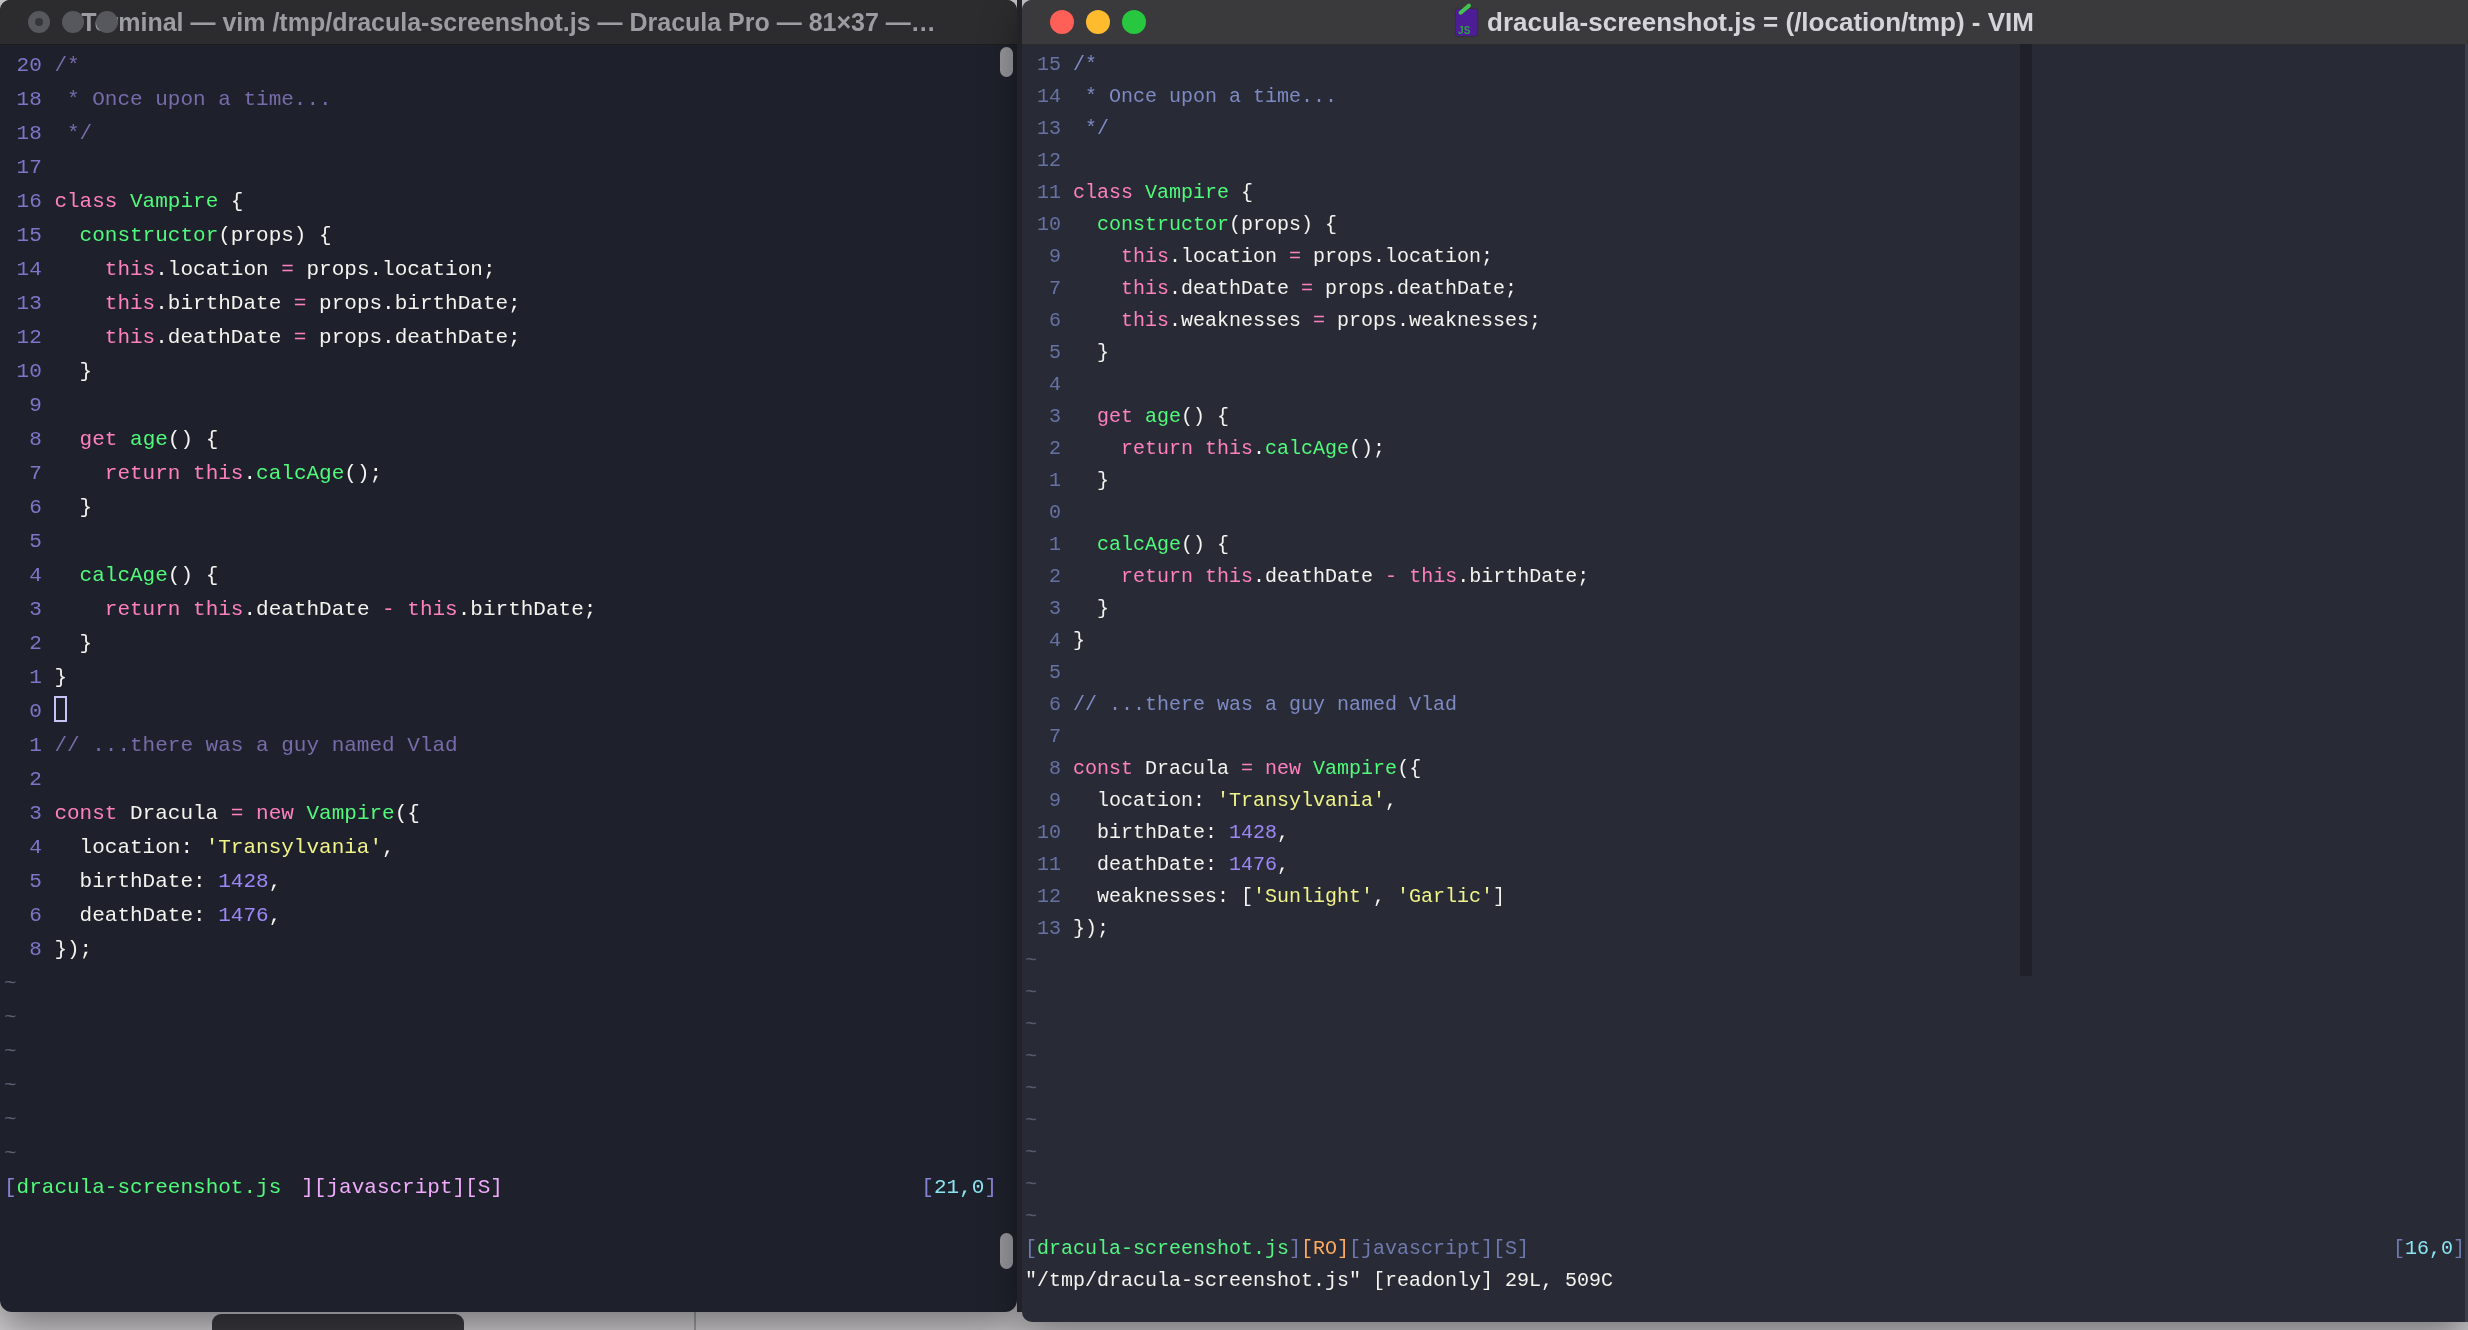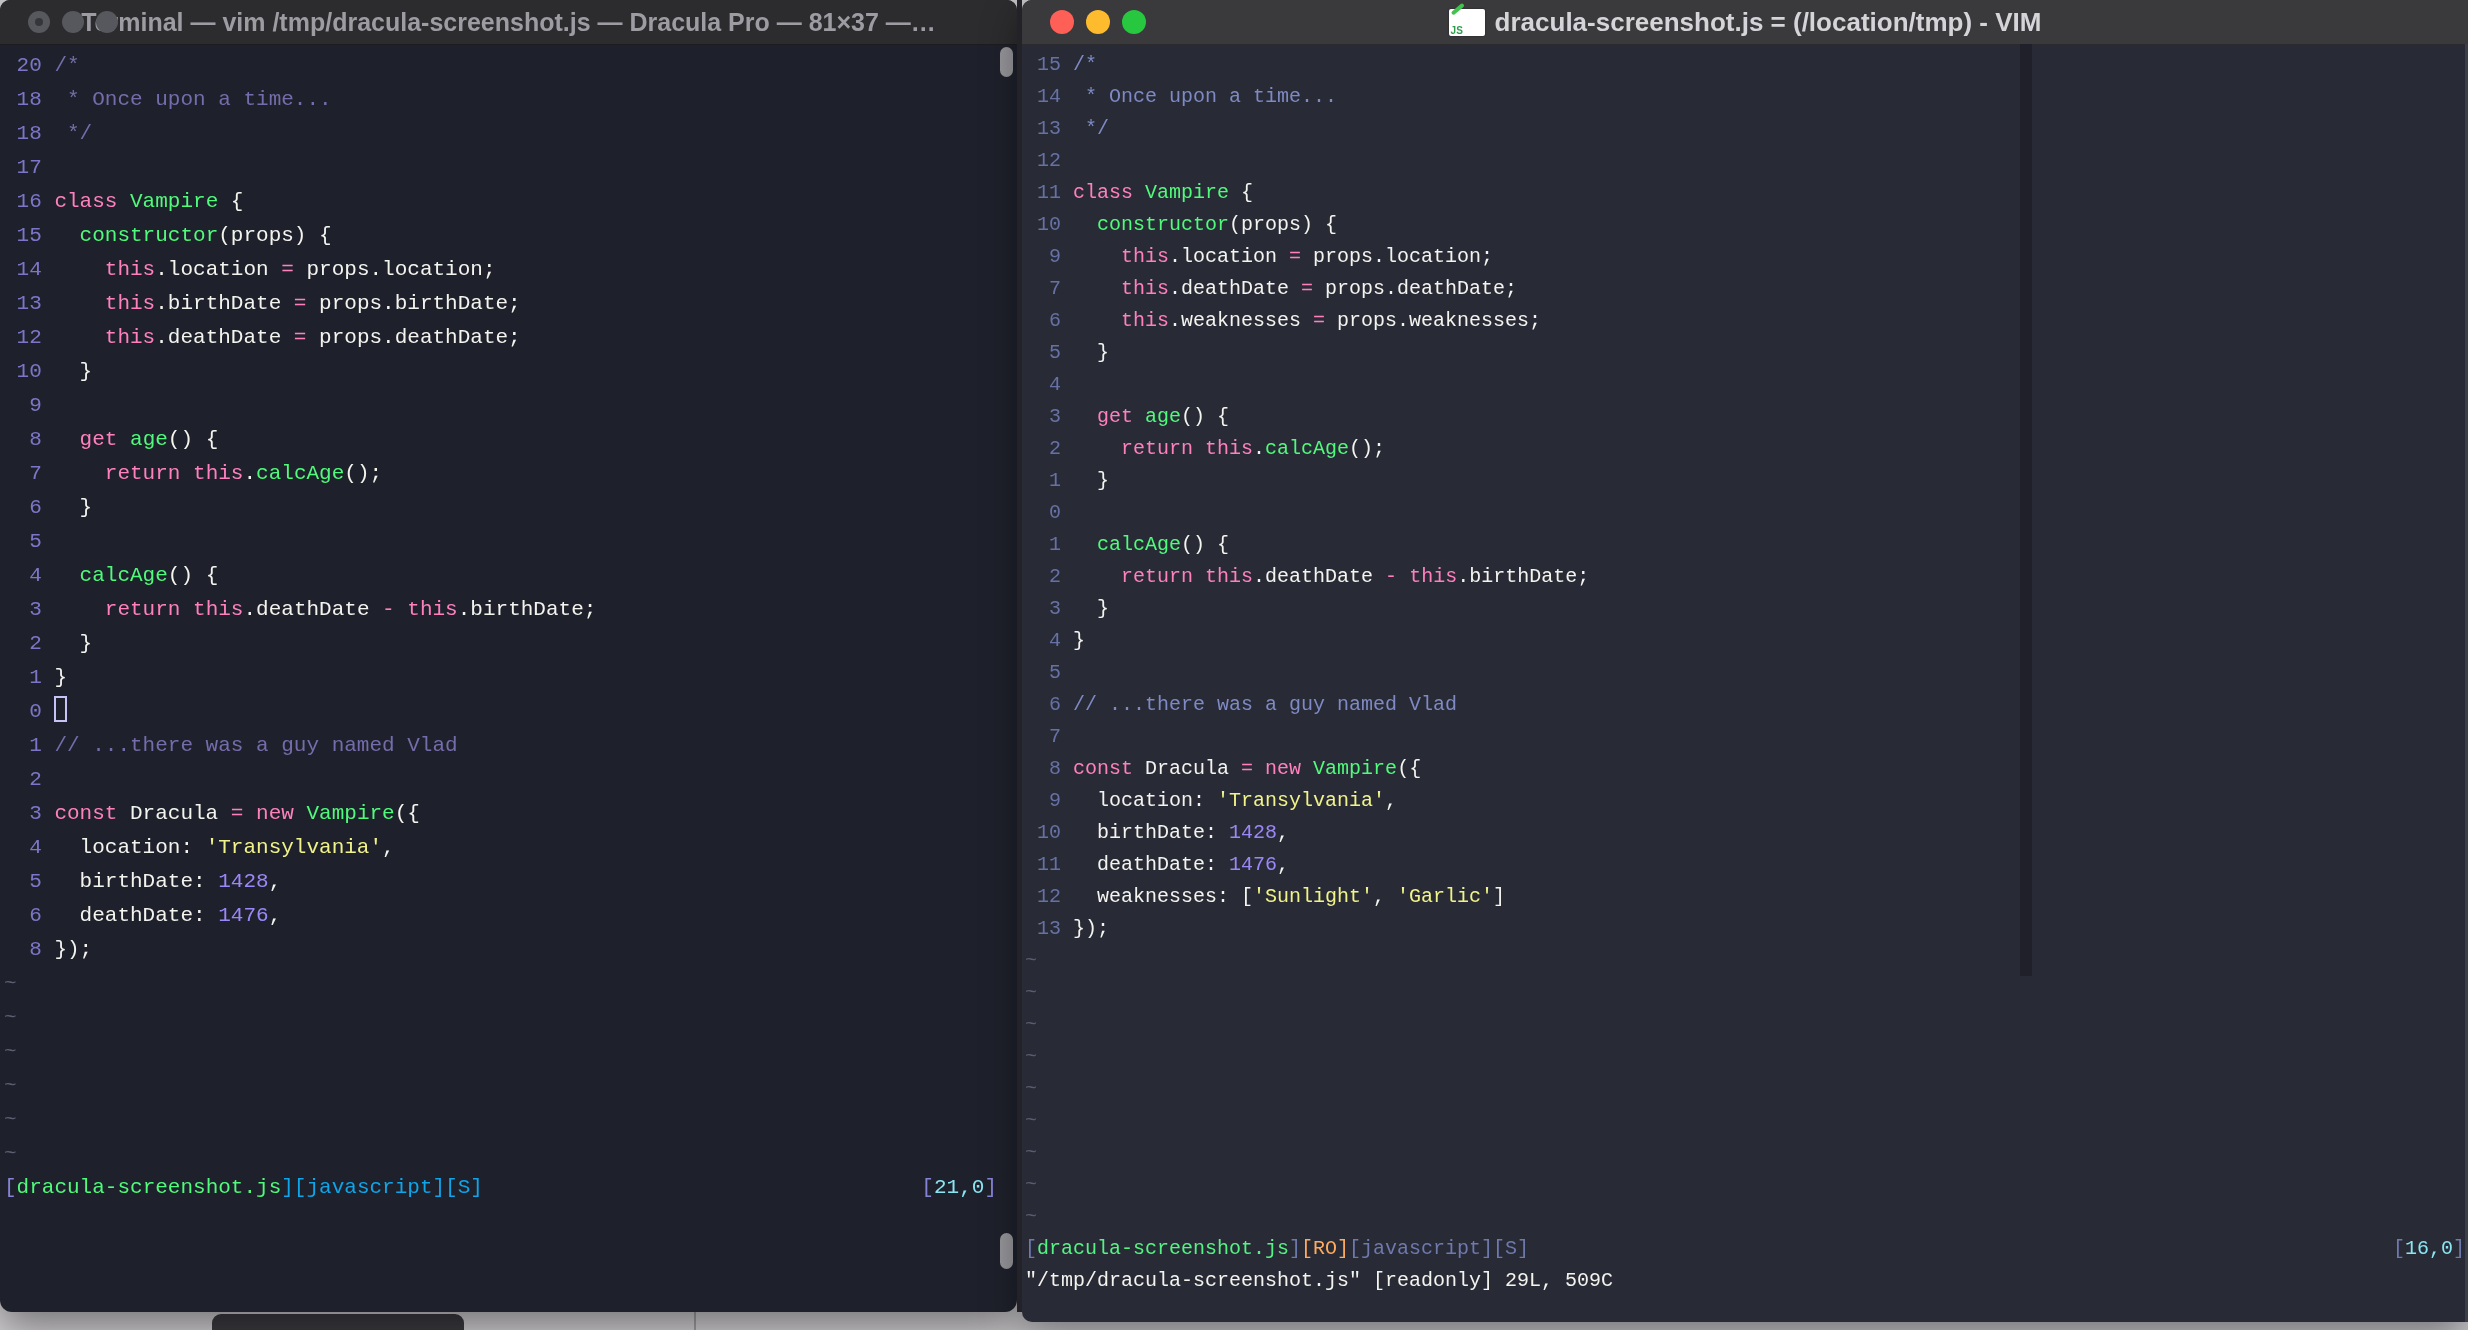--- a/index.html
+++ b/index.html
@@ -14,21 +14,21 @@
             font-family:"Liberation Sans",sans-serif;font-weight:600;}
   .tb-left{background:#2c2c2e;border-bottom:1px solid #1d1d1f;}
   .tb-right{background:#3a3a3c;border-bottom:1px solid #2b2b2d;}
   .tb-left .title{color:#9c9ca2;font-size:25px;white-space:nowrap;}
   .tb-right .title{color:#d5d5d9;font-size:26px;white-space:nowrap;}
   .lights{position:absolute;left:28px;top:0;bottom:0;display:flex;align-items:center;}
   .light{width:22px;height:22px;border-radius:50%;margin-right:12px;position:relative;display:inline-block;}
   .tb-right .light{width:24px;height:24px;}
   .light .dot{position:absolute;left:50%;top:50%;width:8px;height:8px;margin:-4px 0 0 -4px;border-radius:50%;}
 
-  .proxy{width:36px;height:27px;background:#ffffff;border-radius:2px;margin-right:10px;position:relative;
+  .proxy{width:21px;height:27px;background:#4c1d95;border-radius:2px;margin-right:10px;position:relative;
          box-shadow:0 0 2px rgba(0,0,0,.5);flex:none;}
   .proxy .js{position:absolute;left:2px;bottom:0px;font-size:10px;font-weight:700;color:#2f9e4a;
              font-family:"Liberation Sans",sans-serif;}
   .proxy .pencil{position:absolute;left:3px;top:3px;width:15px;height:4px;background:#43c24f;
                  transform:rotate(-40deg);transform-origin:left center;border-radius:2px;}
 
   .buffer{position:relative;z-index:1;font-family:Liberation Mono, monospace;}
   .win-left .buffer{padding:4px 0 0 4px;}
   .win-right .buffer{padding:4px 0 0 3px;}
   .row{white-space:pre;}
@@ -96,21 +96,21 @@
         <div class="row"><span class="lnum" style="color: rgb(125, 118, 200);">4</span><span style="color: rgb(244, 244, 239);">  location: </span><span style="color: rgb(241, 243, 136);">'Transylvania'</span><span style="color: rgb(244, 244, 239);">,</span></div>
         <div class="row"><span class="lnum" style="color: rgb(125, 118, 200);">5</span><span style="color: rgb(244, 244, 239);">  birthDate: </span><span style="color: rgb(155, 136, 248);">1428</span><span style="color: rgb(244, 244, 239);">,</span></div>
         <div class="row"><span class="lnum" style="color: rgb(125, 118, 200);">6</span><span style="color: rgb(244, 244, 239);">  deathDate: </span><span style="color: rgb(155, 136, 248);">1476</span><span style="color: rgb(244, 244, 239);">,</span></div>
         <div class="row"><span class="lnum" style="color: rgb(125, 118, 200);">8</span><span style="color: rgb(244, 244, 239);">});</span></div>
         <div class="row"><span style="color: rgb(89, 94, 113);">~</span></div>
         <div class="row"><span style="color: rgb(89, 94, 113);">~</span></div>
         <div class="row"><span style="color: rgb(89, 94, 113);">~</span></div>
         <div class="row"><span style="color: rgb(89, 94, 113);">~</span></div>
         <div class="row"><span style="color: rgb(89, 94, 113);">~</span></div>
         <div class="row"><span style="color: rgb(89, 94, 113);">~</span></div>
-        <div class="row status"><span style="color: rgb(133, 131, 214);">[</span><span style="color: rgb(80, 250, 123);">dracula-screenshot.js</span><span style="color: #0ea5e9;">][javascript][S]</span><span class="sspace"></span><span style="color: rgb(133, 131, 214);">[</span><span style="color: rgb(138, 229, 242);">21,0</span><span style="color: rgb(133, 131, 214);">]</span></div>
+        <div class="row status"><span style="color: rgb(133, 131, 214);">[</span><span style="color: rgb(80, 250, 123);">dracula-screenshot.js</span><span style="color: #f0abfc; margin-left: 20px;">][javascript][S]</span><span class="sspace"></span><span style="color: rgb(133, 131, 214);">[</span><span style="color: rgb(138, 229, 242);">21,0</span><span style="color: rgb(133, 131, 214);">]</span></div>
       </div>
     <span class="sb sb-top"></span>
     <span class="sb sb-bot"></span>
   </div>
 
   <div class="gap"></div>
 
   <div class="window win-right">
     <div class="titlebar tb-right">
       <div class="lights">

